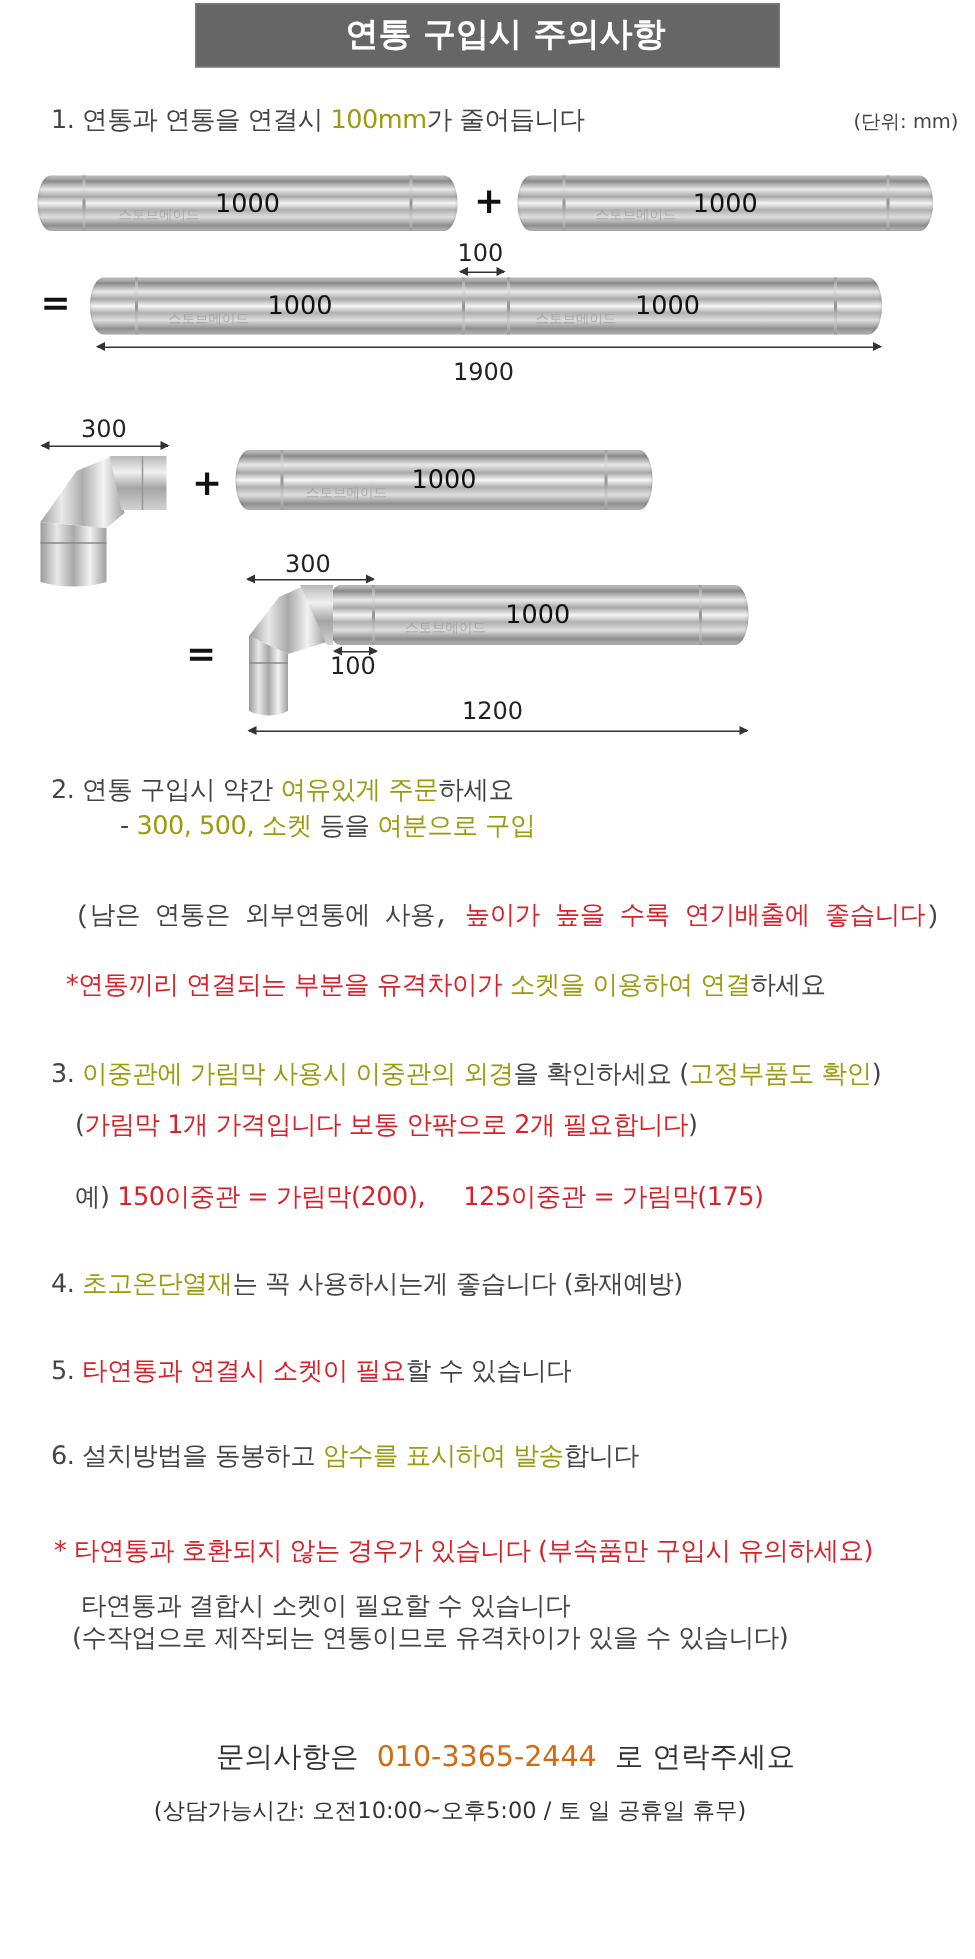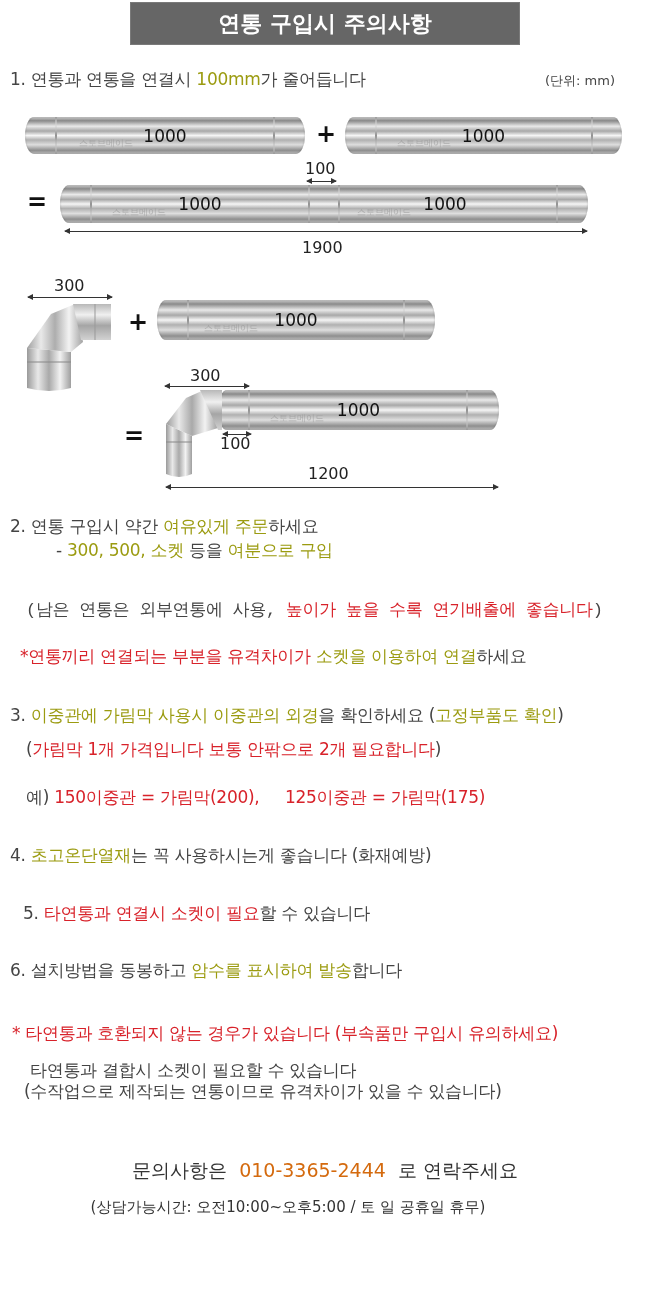--- a/index.html
+++ b/index.html
@@ -1,18 +1,18 @@
 <!DOCTYPE html>
 <html><head>
 <meta charset="utf-8">
 <style>
   * { box-sizing: border-box; margin: 0; padding: 0; }
   html, body { width: 650px; height: 1306px; background: #ffffff; overflow: hidden; }
   body { position: relative; font-family: "DejaVu Sans", "Liberation Sans", sans-serif; color: #444444; }
-  .abs { position: absolute; }
+  .abs { position: absolute; padding-left: 24px; }
 
   .banner { left: 130px; top: 2px; width: 390px; height: 43px; background: #666666; border: 1px solid #7a7a7a;
             color: #ffffff; font-size: 22px; font-weight: bold; text-align: center; line-height: 41px; letter-spacing: 0px; }
 
   .line { font-size: 17px; white-space: nowrap; color: #444444; letter-spacing: -0.3px; }
   .olive { color: #9b9b10; }
   .red { color: #d8222a; }
   .orange { color: #d46a0e; }
 
   .unit { font-size: 13px; color: #444444; }
@@ -164,21 +164,21 @@
 </div>
 <div class="abs line" style="left:26px; top:786px;">
   <span>예) </span><span class="red">150이중관 = 가림막(200),</span><span style="white-space:pre;">     </span><span class="red">125이중관 = 가림막(175)</span>
 </div>
 
 <div class="abs line" style="left:10px; top:844px;">
   <span>4.</span>
   <span class="olive">초고온단열재</span><span>는 꼭 사용하시는게 좋습니다 (화재예방)</span>
 </div>
 
-<div class="abs line" style="left:10px; top:902px;margin-left:13px;">
+<div class="abs line" style="left:10px; top:902px;">
   <span>5.</span>
   <span class="red">타연통과 연결시 소켓이 필요</span><span>할 수 있습니다</span>
 </div>
 
 <div class="abs line" style="left:10px; top:959px;">
   <span>6.</span>
   <span>설치방법을 동봉하고 </span><span class="olive">암수를 표시하여 발송</span><span>합니다</span>
 </div>
 
 <div class="abs line red" style="left:12px; top:1022px;">* 타연통과 호환되지 않는 경우가 있습니다 (부속품만 구입시 유의하세요)</div>

